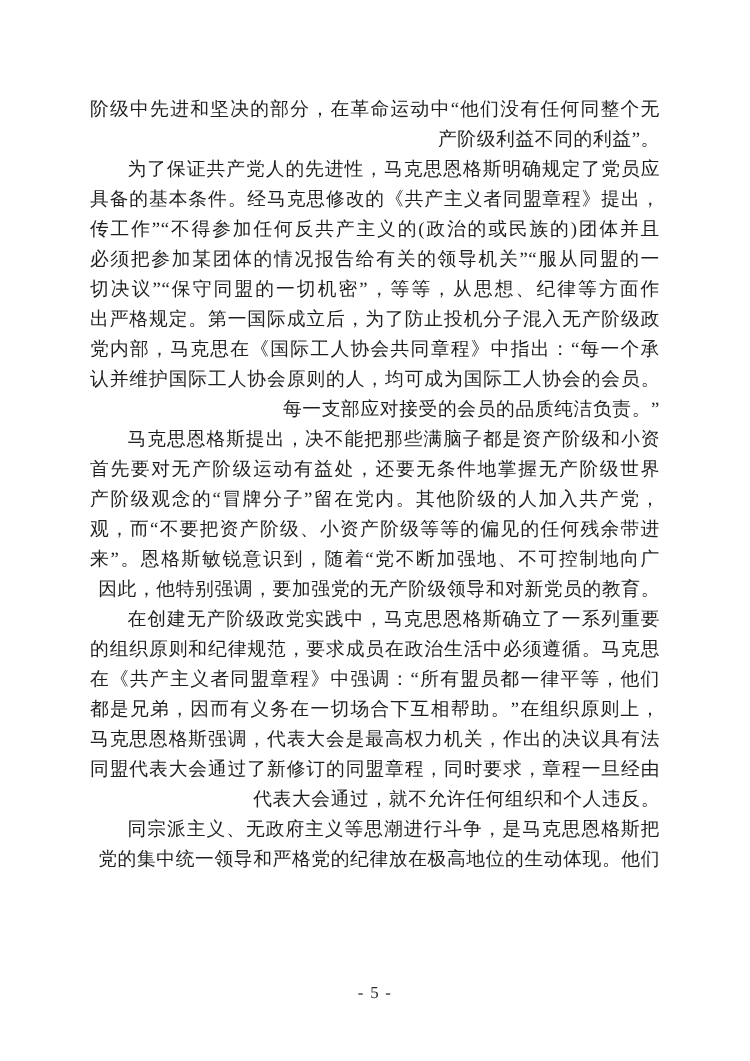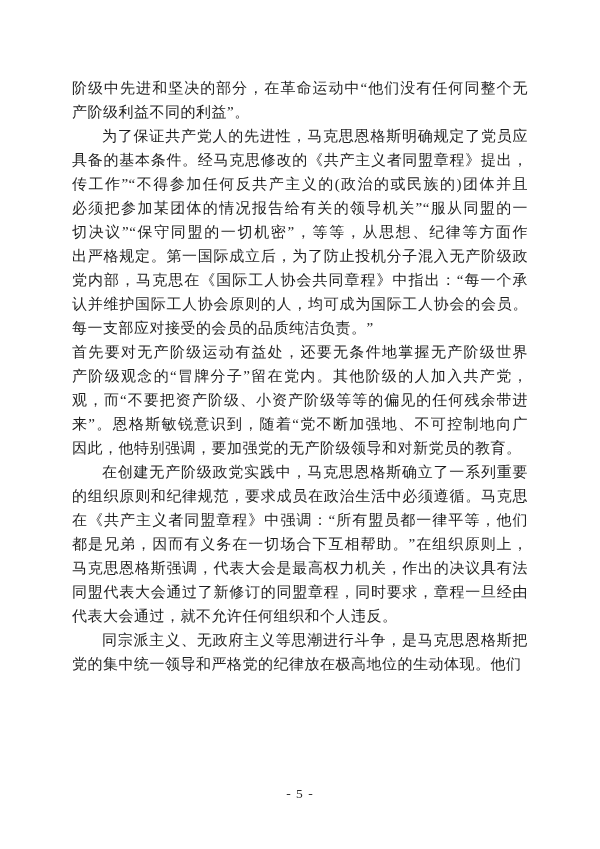--- a/index.html
+++ b/index.html
@@ -26,21 +26,21 @@
     left: 72px;
     top: 76px;
     width: 456px;
     color: #1f1f1f;
     font-size: 15px;
     line-height: 24px;
     letter-spacing: 0.5px;
   }
   .line {
     height: 24px;
-    text-align: left;
+    text-align: right;
     word-break: keep-all;
     overflow: hidden;
   }
   .line.fill {
     text-align: justify;
     text-align-last: justify;
     text-justify: inter-character;
   }
   .line.indent {
     text-indent: 2em;
@@ -65,20 +65,21 @@
       <div class="line">产阶级利益不同的利益”。</div>
       <div class="line fill indent">为了保证共产党人的先进性，马克思恩格斯明确规定了党员应</div>
       <div class="line fill">具备的基本条件。经马克思修改的《共产主义者同盟章程》提出，</div>
       <div class="line fill">传工作”“不得参加任何反共产主义的(政治的或民族的)团体并且</div>
       <div class="line fill">必须把参加某团体的情况报告给有关的领导机关”“服从同盟的一</div>
       <div class="line fill">切决议”“保守同盟的一切机密”，等等，从思想、纪律等方面作</div>
       <div class="line fill">出严格规定。第一国际成立后，为了防止投机分子混入无产阶级政</div>
       <div class="line fill">党内部，马克思在《国际工人协会共同章程》中指出：“每一个承</div>
       <div class="line fill">认并维护国际工人协会原则的人，均可成为国际工人协会的会员。</div>
       <div class="line">每一支部应对接受的会员的品质纯洁负责。”</div>
+      <div class="line fill indent">马克思恩格斯提出，决不能把那些满脑子都是资产阶级和小资</div>
       <div class="line fill">首先要对无产阶级运动有益处，还要无条件地掌握无产阶级世界</div>
       <div class="line fill">产阶级观念的“冒牌分子”留在党内。其他阶级的人加入共产党，</div>
       <div class="line fill">观，而“不要把资产阶级、小资产阶级等等的偏见的任何残余带进</div>
       <div class="line fill">来”。恩格斯敏锐意识到，随着“党不断加强地、不可控制地向广</div>
       <div class="line">因此，他特别强调，要加强党的无产阶级领导和对新党员的教育。</div>
       <div class="line fill indent">在创建无产阶级政党实践中，马克思恩格斯确立了一系列重要</div>
       <div class="line fill">的组织原则和纪律规范，要求成员在政治生活中必须遵循。马克思</div>
       <div class="line fill">在《共产主义者同盟章程》中强调：“所有盟员都一律平等，他们</div>
       <div class="line fill">都是兄弟，因而有义务在一切场合下互相帮助。”在组织原则上，</div>
       <div class="line fill">马克思恩格斯强调，代表大会是最高权力机关，作出的决议具有法</div>

